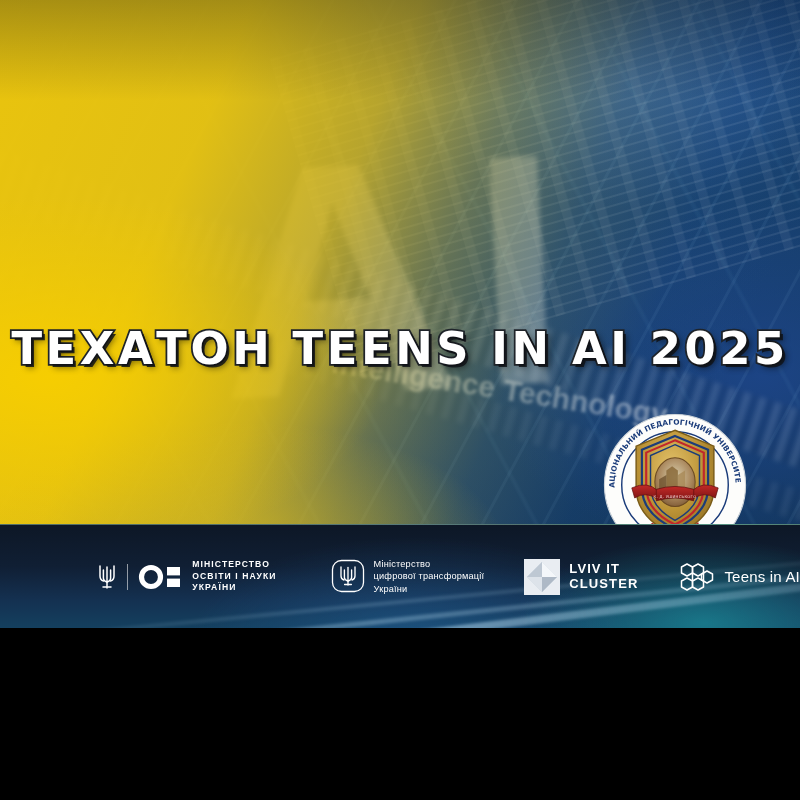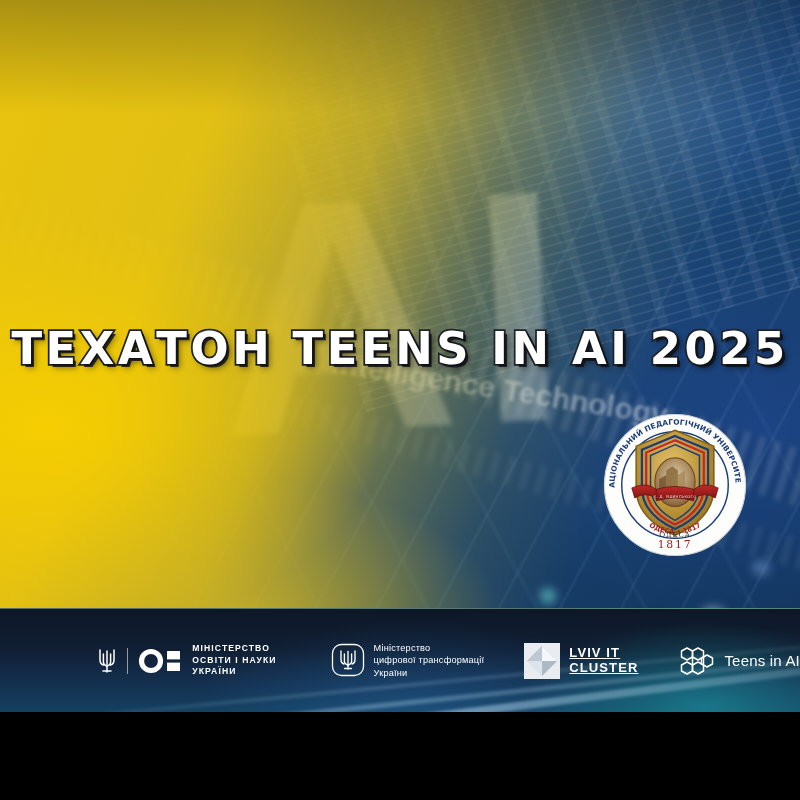--- a/index.html
+++ b/index.html
@@ -3,21 +3,21 @@
 <meta charset="utf-8">
 <style>
   html, body {
     margin: 0;
     padding: 0;
     background: #000;
   }
   #poster {
     position: relative;
     width: 800px;
-    height: 712px;
+    height: 628px;
     overflow: hidden;
     font-family: "Liberation Sans", sans-serif;
     background: #ec4899;
   }
 
   
   .bg-layer { position: absolute; inset: 0; }
 
   
   .bg-photo {
@@ -240,21 +240,20 @@
     font-size: 9.2px;
     letter-spacing: .2px;
     margin-left: 9px;
   }
   .lviv-text {
     font-size: 13px;
     font-weight: bold;
     letter-spacing: 1.1px;
     margin-left: 9px;
     line-height: 1.15;
-    text-decoration: underline;
   }
   .teens-text {
     font-size: 15px;
     letter-spacing: .2px;
     margin-left: 10px;
   }
   .spacer-a { width: 54px; }
   .spacer-b { width: 40px; }
   .spacer-c { width: 40px; }
   .divider-bar {

